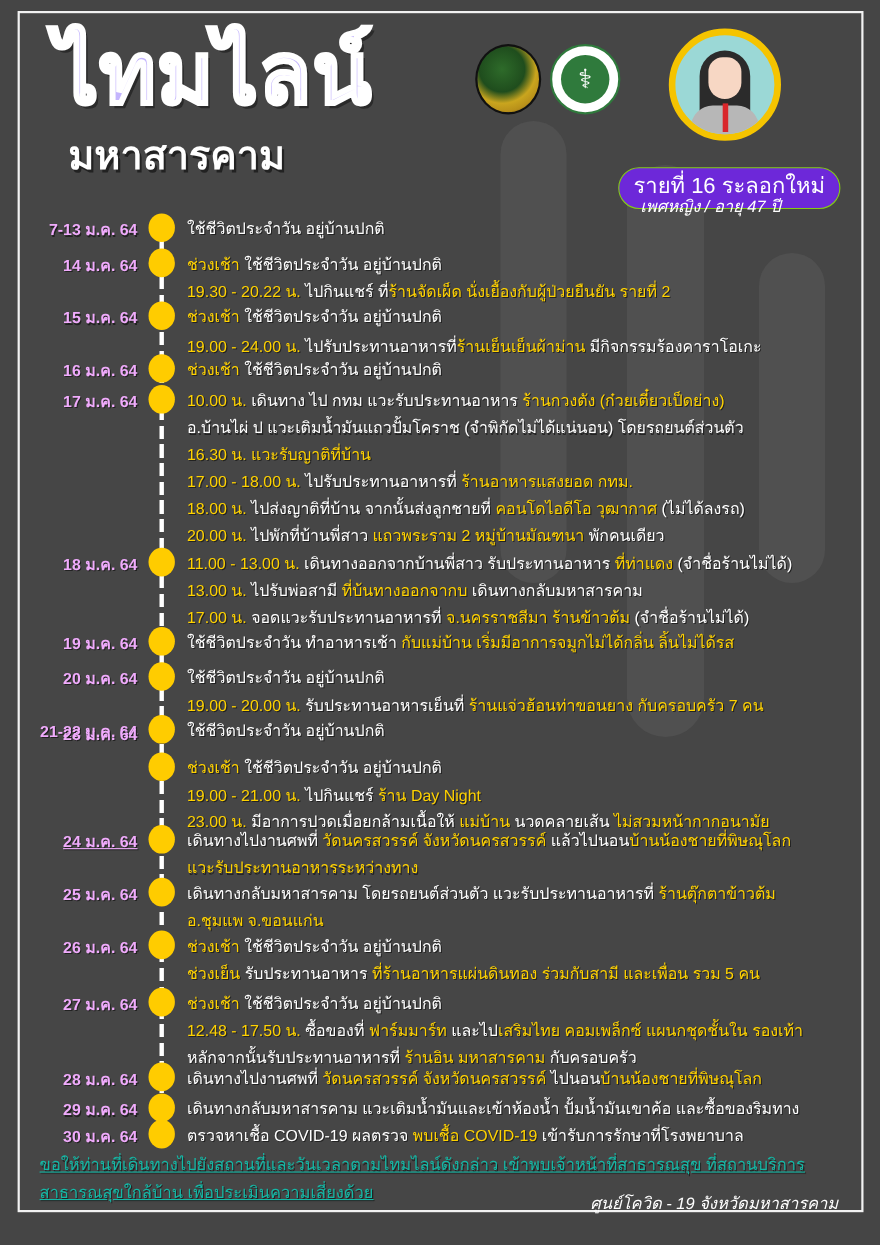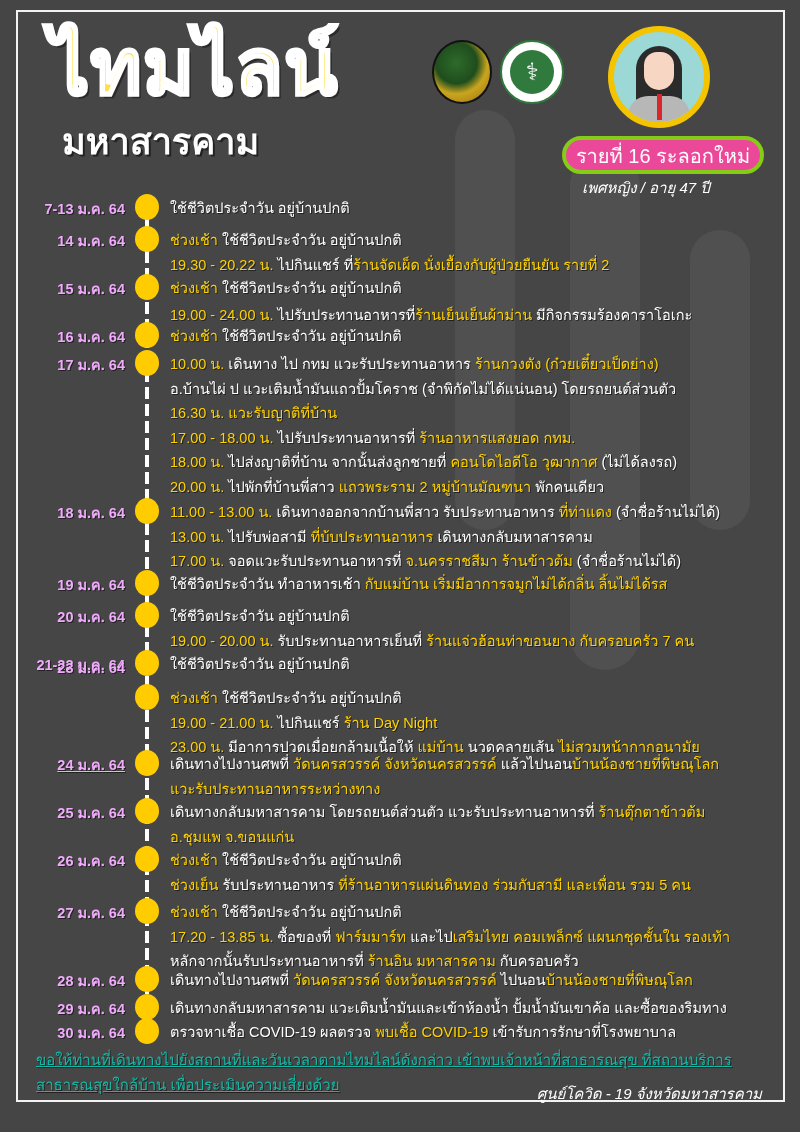--- a/index.html
+++ b/index.html
@@ -25,21 +25,21 @@
     border-radius: 40px;
   }
   
   .title-main {
     position: absolute;
     left: 50px; top: 28px;
     font-family: "Liberation Sans", sans-serif;
     font-weight: bold;
     font-size: 78px;
     line-height: 1;
-    color: #fde047;
+    color: #c4b5fd;
     -webkit-text-stroke: 3px #ffffff;
     letter-spacing: 1px;
     text-shadow: 3px 3px 0 #2a2a2a;
   }
   .subtitle-row {
     position: absolute;
     left: 60px; top: 124px;
     display: flex; align-items: flex-end;
   }
   .subtitle-small {
@@ -106,25 +106,25 @@
     width: 62px; height: 40px;
     background: #b7b7b7;
     border-radius: 20px 20px 0 0;
   }
   .avatar .tie {
     position: absolute; left: 43px; top: 62px;
     width: 5px; height: 26px; background: #d9262b;
   }
   .case-badge {
     position: absolute;
-    left: 562px; top: 136px;
+    left: 562px; top: 152px;
     width: 202px; height: 38px;
     border-radius: 19px;
-    background: #ec4899;
-    border: 4px solid #84cc16;
+    background: #6d28d9;
+    border: 1px solid #84cc16;
     font-family: "Liberation Sans", sans-serif;
     font-size: 20px;
     color: #fff;
     text-align: center;
     line-height: 32px;
   }
   .case-info {
     position: absolute;
     left: 582px; top: 176px;
     font-family: "Liberation Sans", sans-serif;
@@ -243,21 +243,21 @@
     <div class="entry-dot" style="top: 350px;"></div>
     <div class="line" style="top: 352px;"><span class="y">10.00 น. </span><span class="w">เดินทาง ไป กทม แวะรับประทานอาหาร </span><span class="y">ร้านกวงตัง (ก๋วยเตี๋ยวเป็ดย่าง)</span></div>
     <div class="line" style="top: 376.5px;"><span class="w">อ.บ้านไผ่ ป แวะเติมน้ำมันแถวปั้มโคราช (จำพิกัดไม่ได้แน่นอน) โดยรถยนต์ส่วนตัว</span></div>
     <div class="line" style="top: 401px;"><span class="y">16.30 น. แวะรับญาติที่บ้าน</span></div>
     <div class="line" style="top: 425.5px;"><span class="y">17.00 - 18.00 น. </span><span class="w">ไปรับประทานอาหารที่ </span><span class="y">ร้านอาหารแสงยอด กทม.</span></div>
     <div class="line" style="top: 450px;"><span class="y">18.00 น. </span><span class="w">ไปส่งญาติที่บ้าน จากนั้นส่งลูกชายที่ </span><span class="y">คอนโดไอดีโอ วุฒากาศ </span><span class="w">(ไม่ได้ลงรถ)</span></div>
     <div class="line" style="top: 474.5px;"><span class="y">20.00 น. </span><span class="w"> ไปพักที่บ้านพี่สาว </span><span class="y">แถวพระราม 2 หมู่บ้านมัณฑนา </span><span class="w">พักคนเดียว</span></div>
     <div class="entry-date" style="top: 501px;">18 ม.ค. 64</div>
     <div class="entry-dot" style="top: 498px;"></div>
     <div class="line" style="top: 500px;"><span class="y">11.00 - 13.00 น. </span><span class="w">เดินทางออกจากบ้านพี่สาว รับประทานอาหาร </span><span class="y">ที่ท่าแดง </span><span class="w">(จำชื่อร้านไม่ได้)</span></div>
-    <div class="line" style="top: 524.5px;"><span class="y">13.00 น. </span><span class="w">ไปรับพ่อสามี </span><span class="y">ที่บ้บประทานอาหาร </span><span class="w">เดินทางกลับมหาสารคาม</span></div>
+    <div class="line" style="top: 524.5px;"><span class="y">13.00 น. </span><span class="w">ไปรับพ่อสามี </span><span class="y">ที่บ้นทางออกจากบ </span><span class="w">เดินทางกลับมหาสารคาม</span></div>
     <div class="line" style="top: 549px;"><span class="y">17.00 น. </span><span class="w">จอดแวะรับประทานอาหารที่ </span><span class="y">จ.นครราชสีมา ร้านข้าวต้ม </span><span class="w">(จำชื่อร้านไม่ได้)</span></div>
     <div class="entry-date" style="top: 573px;">19 ม.ค. 64</div>
     <div class="entry-dot" style="top: 570px;"></div>
     <div class="line" style="top: 572px;"><span class="w">ใช้ชีวิตประจำวัน ทำอาหารเช้า </span><span class="y">กับแม่บ้าน เริ่มมีอาการจมูกไม่ได้กลิ่น ลิ้นไม่ได้รส</span></div>
     <div class="entry-date" style="top: 605px;">20 ม.ค. 64</div>
     <div class="entry-dot" style="top: 602px;"></div>
     <div class="line" style="top: 604px;"><span class="w">ใช้ชีวิตประจำวัน อยู่บ้านปกติ</span></div>
     <div class="line" style="top: 628.5px;"><span class="y">19.00 - 20.00 น. </span><span class="w">รับประทานอาหารเย็นที่ </span><span class="y">ร้านแจ่วฮ้อนท่าขอนยาง กับครอบครัว 7 คน</span></div>
     <div class="entry-date" style="top: 653px;">21-22 ม.ค. 64</div>
     <div class="entry-dot" style="top: 650px;"></div>
@@ -275,21 +275,21 @@
     <div class="entry-dot" style="top: 798px;"></div>
     <div class="line" style="top: 800px;"><span class="w">เดินทางกลับมหาสารคาม โดยรถยนต์ส่วนตัว แวะรับประทานอาหารที่ </span><span class="y">ร้านตุ๊กตาข้าวต้ม</span></div>
     <div class="line" style="top: 824.5px;"><span class="y">อ.ชุมแพ จ.ขอนแก่น</span></div>
     <div class="entry-date" style="top: 849px;">26 ม.ค. 64</div>
     <div class="entry-dot" style="top: 846px;"></div>
     <div class="line" style="top: 848px;"><span class="y">ช่วงเช้า </span><span class="w">ใช้ชีวิตประจำวัน อยู่บ้านปกติ</span></div>
     <div class="line" style="top: 872.5px;"><span class="y">ช่วงเย็น </span><span class="w">รับประทานอาหาร </span><span class="y">ที่ร้านอาหารแผ่นดินทอง ร่วมกับสามี และเพื่อน รวม 5 คน</span></div>
     <div class="entry-date" style="top: 901px;">27 ม.ค. 64</div>
     <div class="entry-dot" style="top: 898px;"></div>
     <div class="line" style="top: 900px;"><span class="y">ช่วงเช้า </span><span class="w">ใช้ชีวิตประจำวัน อยู่บ้านปกติ</span></div>
-    <div class="line" style="top: 924.5px;"><span class="y">17.20 - 13.85 น. </span><span class="w">ซื้อของที่ </span><span class="y">ฟาร์มมาร์ท </span><span class="w">และไป</span><span class="y">เสริมไทย คอมเพล็กซ์ แผนกชุดชั้นใน รองเท้า</span></div>
+    <div class="line" style="top: 924.5px;"><span class="y">12.48 - 17.50 น. </span><span class="w">ซื้อของที่ </span><span class="y">ฟาร์มมาร์ท </span><span class="w">และไป</span><span class="y">เสริมไทย คอมเพล็กซ์ แผนกชุดชั้นใน รองเท้า</span></div>
     <div class="line" style="top: 949px;"><span class="w">หลักจากนั้นรับประทานอาหารที่ </span><span class="y">ร้านอิน มหาสารคาม </span><span class="w">กับครอบครัว</span></div>
     <div class="entry-date" style="top: 969px;">28 ม.ค. 64</div>
     <div class="entry-dot" style="top: 966px;"></div>
     <div class="line" style="top: 968px;"><span class="w">เดินทางไปงานศพที่ </span><span class="y">วัดนครสวรรค์ จังหวัดนครสวรรค์ </span><span class="w">ไปนอน</span><span class="y">บ้านน้องชายที่พิษณุโลก</span></div>
     <div class="entry-date" style="top: 997px;">29 ม.ค. 64</div>
     <div class="entry-dot" style="top: 994px;"></div>
     <div class="line" style="top: 996px;"><span class="w">เดินทางกลับมหาสารคาม แวะเติมน้ำมันและเข้าห้องน้ำ ปั้มน้ำมันเขาค้อ และซื้อของริมทาง</span></div>
     <div class="entry-date" style="top: 1021px;">30 ม.ค. 64</div>
     <div class="entry-dot" style="top: 1018px;"></div>
     <div class="line" style="top: 1020px;"><span class="w">ตรวจหาเชื้อ COVID-19 ผลตรวจ </span><span class="y">พบเชื้อ COVID-19 </span><span class="w">เข้ารับการรักษาที่โรงพยาบาล</span></div>

